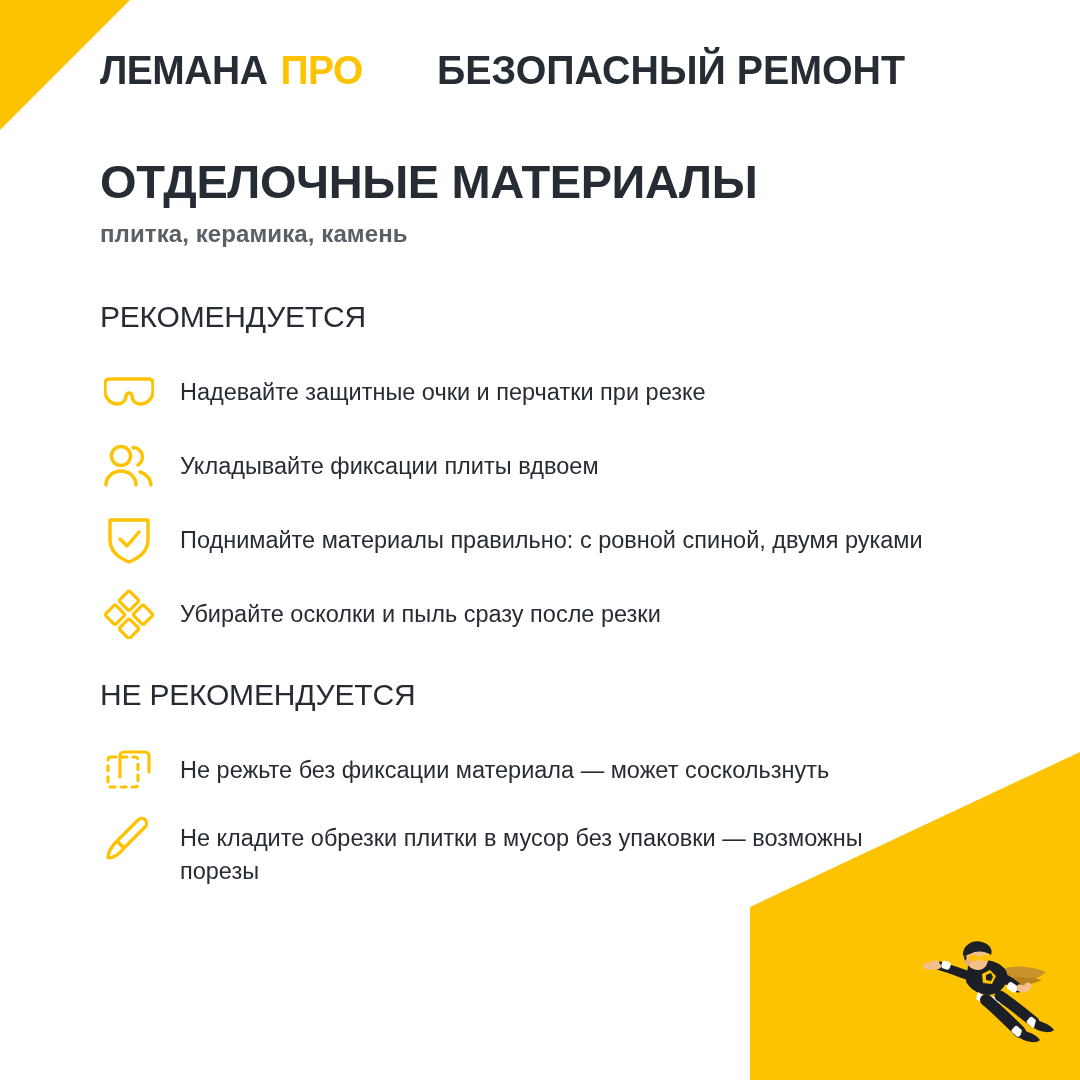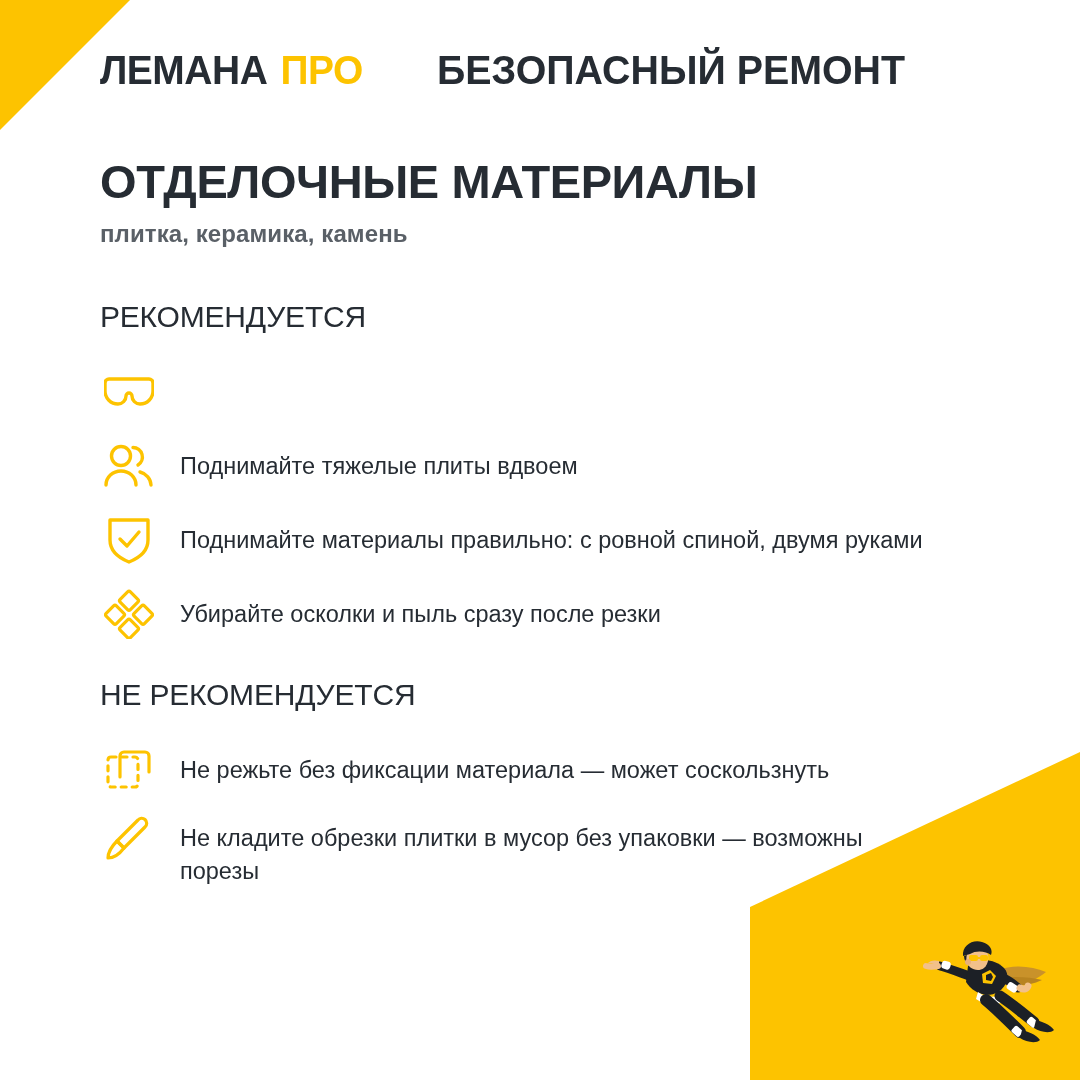--- a/index.html
+++ b/index.html
@@ -175,32 +175,33 @@
   <div class="section section-recommended">
     <h2 class="section-heading">РЕКОМЕНДУЕТСЯ</h2>
     <ul class="item-list">
 
       <li class="item">
         <span class="item-icon">
           <svg width="50" height="34" viewBox="0 0 50 34" fill="none">
             <path d="M5 4 H45 A4 4 0 0 1 49 8 V16 A13 13 0 0 1 36 29 A8 8 0 0 1 28 21 A3 3 0 0 0 22 21 A8 8 0 0 1 14 29 A13 13 0 0 1 1 16 V8 A4 4 0 0 1 5 4 Z" stroke="#FDC300" stroke-width="3.4" stroke-linejoin="round"></path>
           </svg>
         </span>
+        <span class="item-text">Надевайте защитные очки и перчатки при резке</span>
       </li>
 
       <li class="item">
         <span class="item-icon">
           <svg width="50" height="44" viewBox="0 0 50 44" fill="none">
             <circle cx="17" cy="12" r="9.5" stroke="#FDC300" stroke-width="3.4"></circle>
             <path d="M2 41 A15 14 0 0 1 32 41" stroke="#FDC300" stroke-width="3.4" stroke-linecap="round"></path>
             <path d="M29 3.5 A9.5 9.5 0 0 1 34 21" stroke="#FDC300" stroke-width="3.4" stroke-linecap="round"></path>
             <path d="M36 28 A15 14 0 0 1 47 41" stroke="#FDC300" stroke-width="3.4" stroke-linecap="round"></path>
           </svg>
         </span>
-        <span class="item-text">Поднимайте тяжелые плиты вдвоем</span>
+        <span class="item-text">Укладывайте фиксации плиты вдвоем</span>
       </li>
 
       <li class="item">
         <span class="item-icon">
           <svg width="44" height="48" viewBox="0 0 44 48" fill="none">
             <path d="M3 4 H41 V24 C41 35 32 42 22 46 C12 42 3 35 3 24 Z" stroke="#FDC300" stroke-width="3.4" stroke-linejoin="round"></path>
             <path d="M13 23 L20 30 L32 16" stroke="#FDC300" stroke-width="3.4" stroke-linecap="round" stroke-linejoin="round"></path>
           </svg>
         </span>
         <span class="item-text">Поднимайте материалы правильно: с ровной спиной, двумя руками</span>

